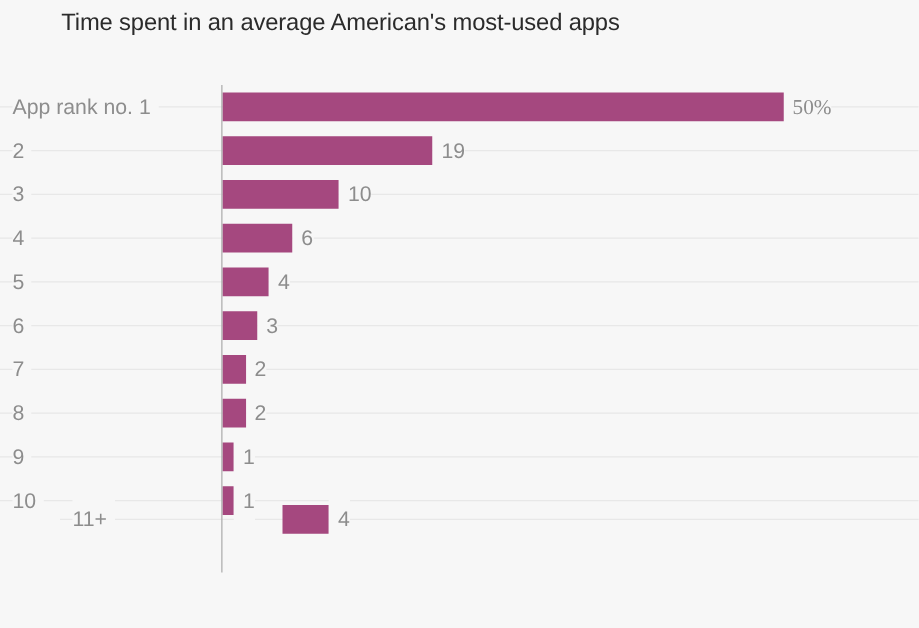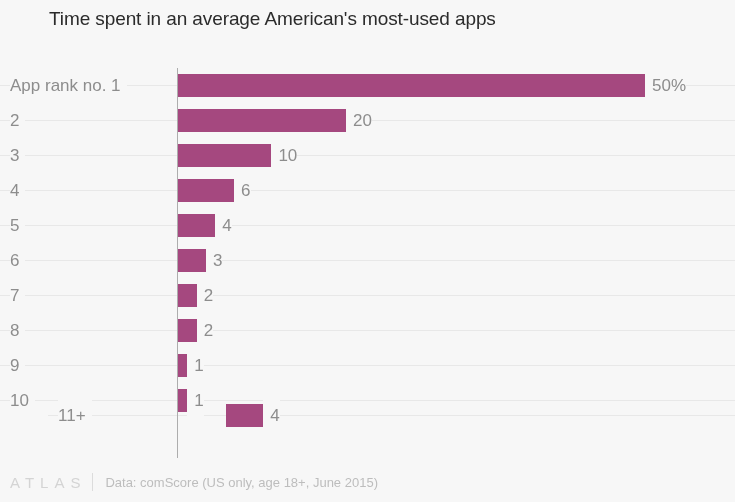--- a/index.html
+++ b/index.html
@@ -154,27 +154,27 @@
   <div class="header">
     <div class="chart-title">Time spent in an average American's most-used apps</div>
   </div>
 
   <div class="plot">
     <div class="rows" id="rows">
         <div class="row" style="top: 0px;">
           <div class="gridline"></div>
           <div class="cat-label">App rank no. 1</div>
           <div class="bar" style="width: 467px; background: rgb(165, 72, 127);"></div>
-          <div class="val-label" style="left: 645px;">50%</div>
+          <div class="val-label" style="left: 627px; font-family: Liberation Serif, serif;">50%</div>
         </div>
         <div class="row" style="top: 35px;">
           <div class="gridline"></div>
           <div class="cat-label">2</div>
           <div class="bar" style="width: 168.12px; background: rgb(165, 72, 127);"></div>
-          <div class="val-label" style="left: 346.12px;">20</div>
+          <div class="val-label" style="left: 346.12px;">19</div>
         </div>
         <div class="row" style="top: 70px;">
           <div class="gridline"></div>
           <div class="cat-label">3</div>
           <div class="bar" style="width: 93.4px; background: rgb(165, 72, 127);"></div>
           <div class="val-label" style="left: 271.4px;">10</div>
         </div>
         <div class="row" style="top: 105px;">
           <div class="gridline"></div>
           <div class="cat-label">4</div>
@@ -220,19 +220,14 @@
         <div class="row" style="top: 330px; margin-left: 48px;">
           <div class="gridline"></div>
           <div class="cat-label">11+</div>
           <div class="bar" style="width: 37.36px; background: rgb(165, 72, 127);"></div>
           <div class="val-label" style="left: 215.36px;">4</div>
         </div>
       </div>
     <div class="axis-line"></div>
   </div>
 
-  <div class="footer">
-    <div class="atlas-logo">ATLAS</div>
-    <div class="footer-divider"></div>
-    <div class="footer-source">Data: comScore (US only, age 18+, June 2015)</div>
-  </div>
 
 </div>
 
 </body></html>

